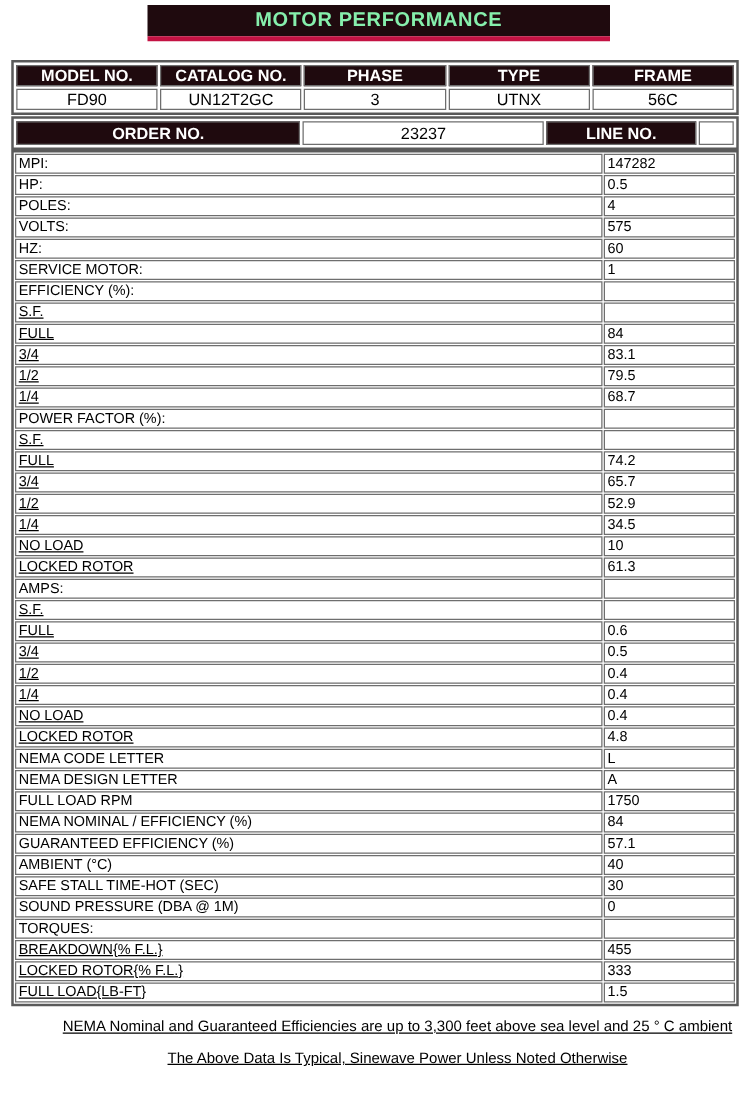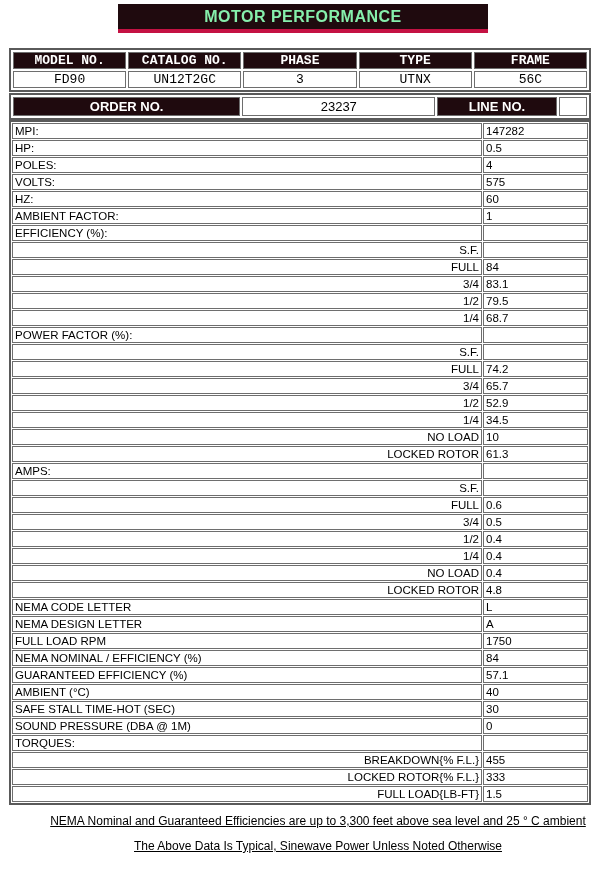--- a/index.html
+++ b/index.html
@@ -18,37 +18,37 @@
     background:var(--header-bg);color:#86efac;font-weight:bold;font-size:16px;
     letter-spacing:.5px;text-align:center;height:25px;line-height:26px;
   }
   .title-stripe{height:4px;background:var(--accent);}
   table{border-collapse:separate;margin-left:9px;width:582px;table-layout:fixed;}
   td{box-sizing:border-box;overflow:hidden;white-space:nowrap;}
   
   .info-table{margin-top:15px;border:2px solid var(--border-outer);border-spacing:2px;}
   .info-table td{
     border:1px solid var(--border-inner);height:15px;line-height:15px;
-    text-align:center;font-size:13px;padding:0;width:20%;font-family:Liberation Mono, monospace;
+    text-align:center;font-size:13px;padding:0;width:20%;
   }
   .info-table td.head{background:var(--header-bg);color:#fff;font-weight:bold;}
   
   .order-table{margin-top:1px;border:2px solid var(--border-outer);border-spacing:2px;}
   .order-table td{
     border:1px solid var(--border-inner);height:17px;line-height:17px;
     text-align:center;font-size:13px;padding:0;
   }
   .order-table td.dark{background:var(--header-bg);color:#fff;font-weight:bold;}
   
   .main-table{border:2px solid var(--border-outer);border-spacing:1px;}
   .main-table td{
     border:1px solid var(--border-inner);height:16px;line-height:14px;
     font-size:11.5px;padding:0 2px;text-align:left;
   }
-  .main-table td.label.center{text-align:right;}
+  .main-table td.label.center{text-align:left;text-decoration:underline;}
   
   .footer{margin-top:9px;text-align:center;font-size:12px;}
   .footer .note{text-decoration:underline;margin-bottom:11px;padding-left:36px;}
 </style>
 </head>
 <body>
 
 <div class="page">
 
   <div class="title-wrap">
@@ -106,21 +106,21 @@
         </tr>
         <tr>
           <td class="label">VOLTS:</td>
           <td class="value">575</td>
         </tr>
         <tr>
           <td class="label">HZ:</td>
           <td class="value">60</td>
         </tr>
         <tr>
-          <td class="label">AMBIENT FACTOR:</td>
+          <td class="label">SERVICE MOTOR:</td>
           <td class="value">1</td>
         </tr>
         <tr>
           <td class="label">EFFICIENCY (%):</td>
           <td class="value"></td>
         </tr>
         <tr>
           <td class="label center">S.F.</td>
           <td class="value"></td>
         </tr>

